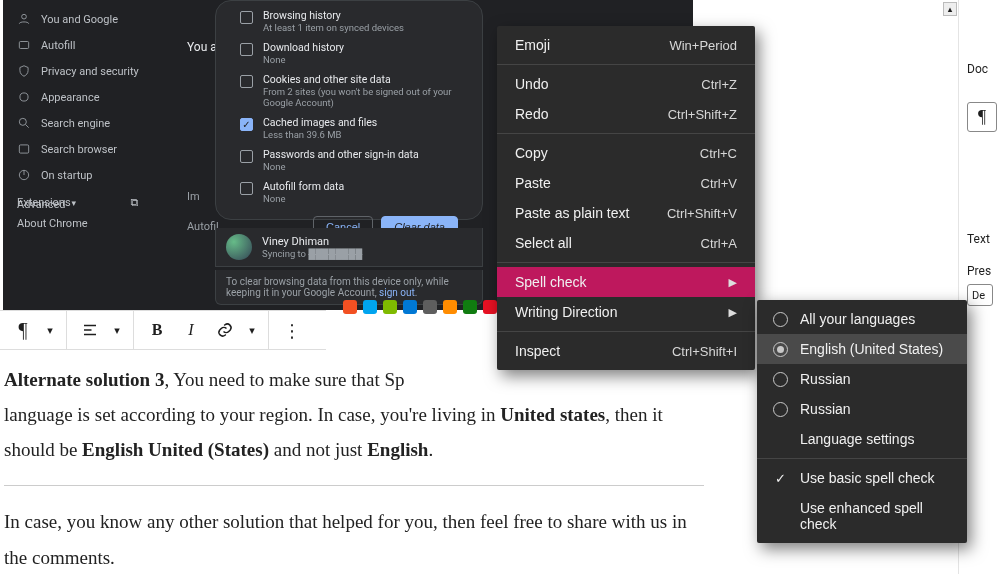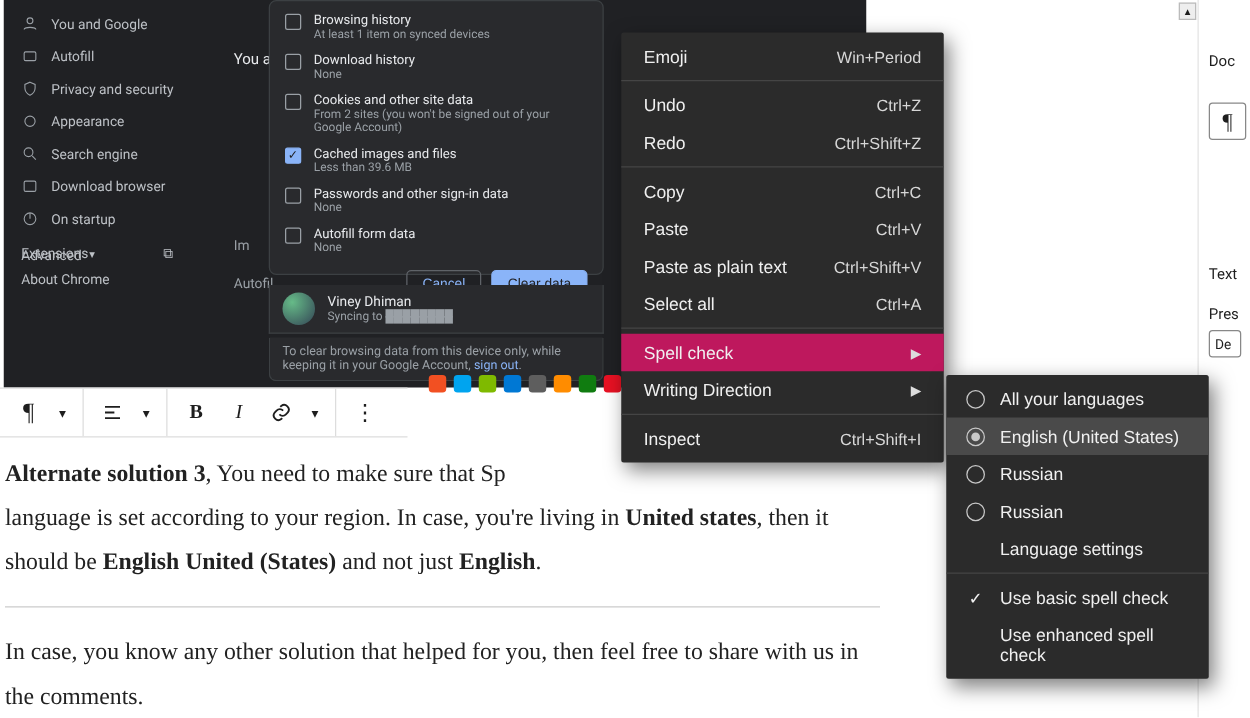--- a/index.html
+++ b/index.html
@@ -32,22 +32,22 @@
   .cs-side-item .ic { width: 14px; height: 14px; display:inline-block; }
   .cs-advanced { padding: 10px 14px; color:#bdc1c6; display:flex; align-items:flex-start; gap:6px;}
   .cs-bottom { position:absolute; bottom:30px; left:14px; display:flex; flex-direction:column; gap:8px;}
   .cs-bottom .ext { display:flex; align-items:center; gap:60px;}
   .chrome-dialog {
     position: absolute;
     left: 212px; top: 0;
     width: 268px; height: 220px;
     background: #292a2d;
     border: 1px solid #3c4043;
-    border-radius: 6px;
-    padding: 4px 0;
+    border-radius: 16px;
+    padding: 4px 12px;
   }
   .cd-row {
     display:flex; align-items:flex-start; gap:10px;
     padding: 4px 12px;
     font-size: 10.5px;
   }
   .cd-row .chk {
     width: 13px; height: 13px; margin-top:2px;
     border: 1.5px solid #9aa0a6;
     border-radius:2px;
@@ -60,21 +60,21 @@
   .cd-row .title { color:#e8eaed; }
   .cd-row .sub { color:#9aa0a6; font-size:9.5px; }
   .cd-actions {
     display:flex; justify-content:flex-end; gap:8px;
     padding: 8px 12px 4px;
   }
   .cd-btn {
     font-size:11px; padding:4px 12px; border-radius:4px;
     border:1px solid #5f6368; background:transparent; color:#8ab4f8;
   }
-  .cd-btn.primary { background:#8ab4f8; color:#202124; border-color:#8ab4f8;}
+  .cd-btn.primary { background:#8ab4f8; color:#202124; border-color:#8ab4f8;font-style:italic;}
   .sync-row {
     position:absolute; left:212px; top: 228px; width:268px;
     display:flex; align-items:center; gap:10px; padding:6px 10px;
     background:#292a2d; border:1px solid #3c4043; border-top:none;
   }
   .avatar {
     width:26px; height:26px; border-radius:50%;
     background: radial-gradient(circle at 30% 30%, #6b8, #345);
     flex-shrink:0;
   }
@@ -122,21 +122,21 @@
     position:absolute; right:0; top:0; width:42px; height:574px;
     background:#fff; border-left:1px solid #e4e4e4;
     display:flex; flex-direction:column; align-items:flex-start;
     padding-left:8px; font-size:12px; color:#1e1e1e;
   }
   .right-panel .scroll-arrow {
     position:absolute; top:2px; left:-16px;
     width:14px; height:14px; background:#eee; border:1px solid #bbb;
     display:flex; align-items:center; justify-content:center; font-size:9px;
   }
-  .right-panel .lbl { margin-top: 42px; }
+  .right-panel .lbl { margin-top: 62px; }
   .right-panel .pilcrow-box {
     margin-top:26px; width:30px; height:30px;
     border:1px solid #888; border-radius:3px;
     display:flex; align-items:center; justify-content:center;
     font-size:18px; font-family:serif;
   }
   .right-panel .sect2 { margin-top:100px;}
   .right-panel .sect3 { margin-top:18px;}
   .right-panel .dd {
     margin-top:6px; width:26px; height:22px;
@@ -217,21 +217,21 @@
         <span class="ic"><svg viewBox="0 0 24 24">
             <circle class="ic-stroke" cx="10" cy="10" r="6"></circle>
             <path class="ic-stroke" d="M15 15l5 5"></path>
           </svg></span>
         <span>Search engine</span>
       </div>
     <div class="cs-side-item">
         <span class="ic"><svg viewBox="0 0 24 24">
             <rect class="ic-stroke" x="4" y="5" width="16" height="14" rx="2"></rect>
           </svg></span>
-        <span>Download browser</span>
+        <span>Search browser</span>
       </div>
     <div class="cs-side-item">
         <span class="ic"><svg viewBox="0 0 24 24">
             <circle class="ic-stroke" cx="12" cy="12" r="8"></circle>
             <path class="ic-stroke" d="M12 4v8"></path>
           </svg></span>
         <span>On startup</span>
       </div>
     <div class="cs-advanced">
         <span>Advanced</span>

